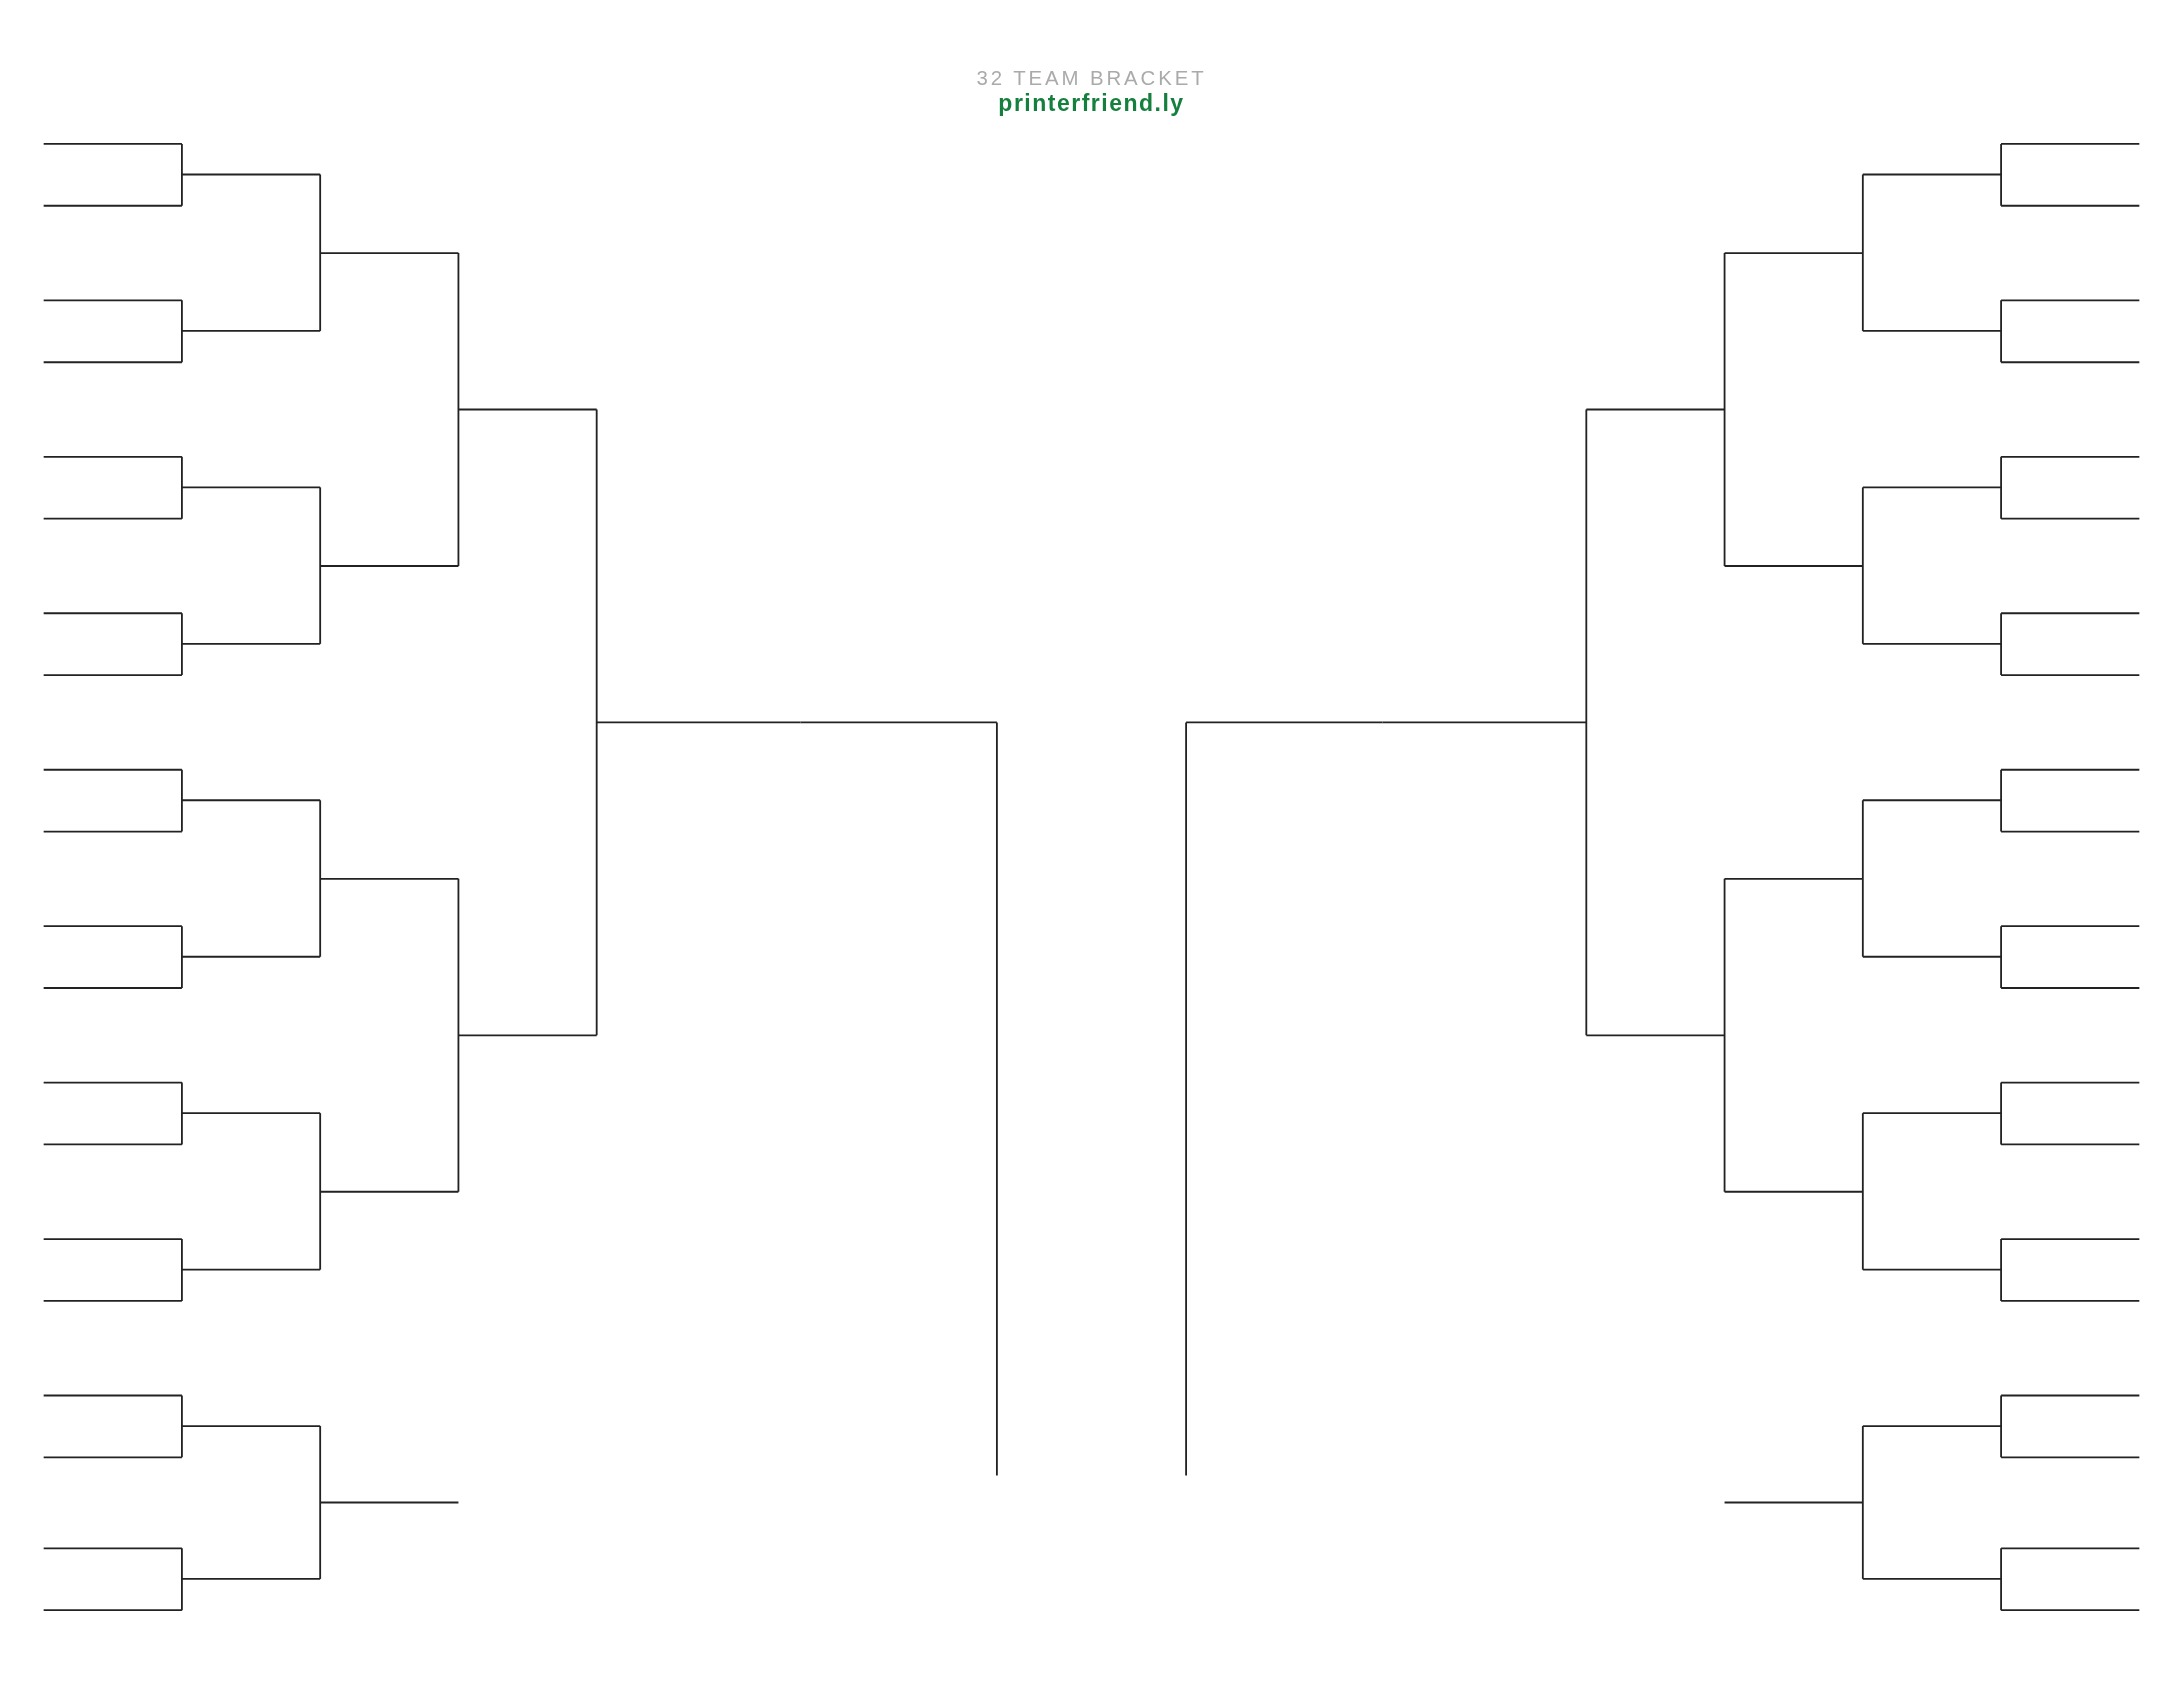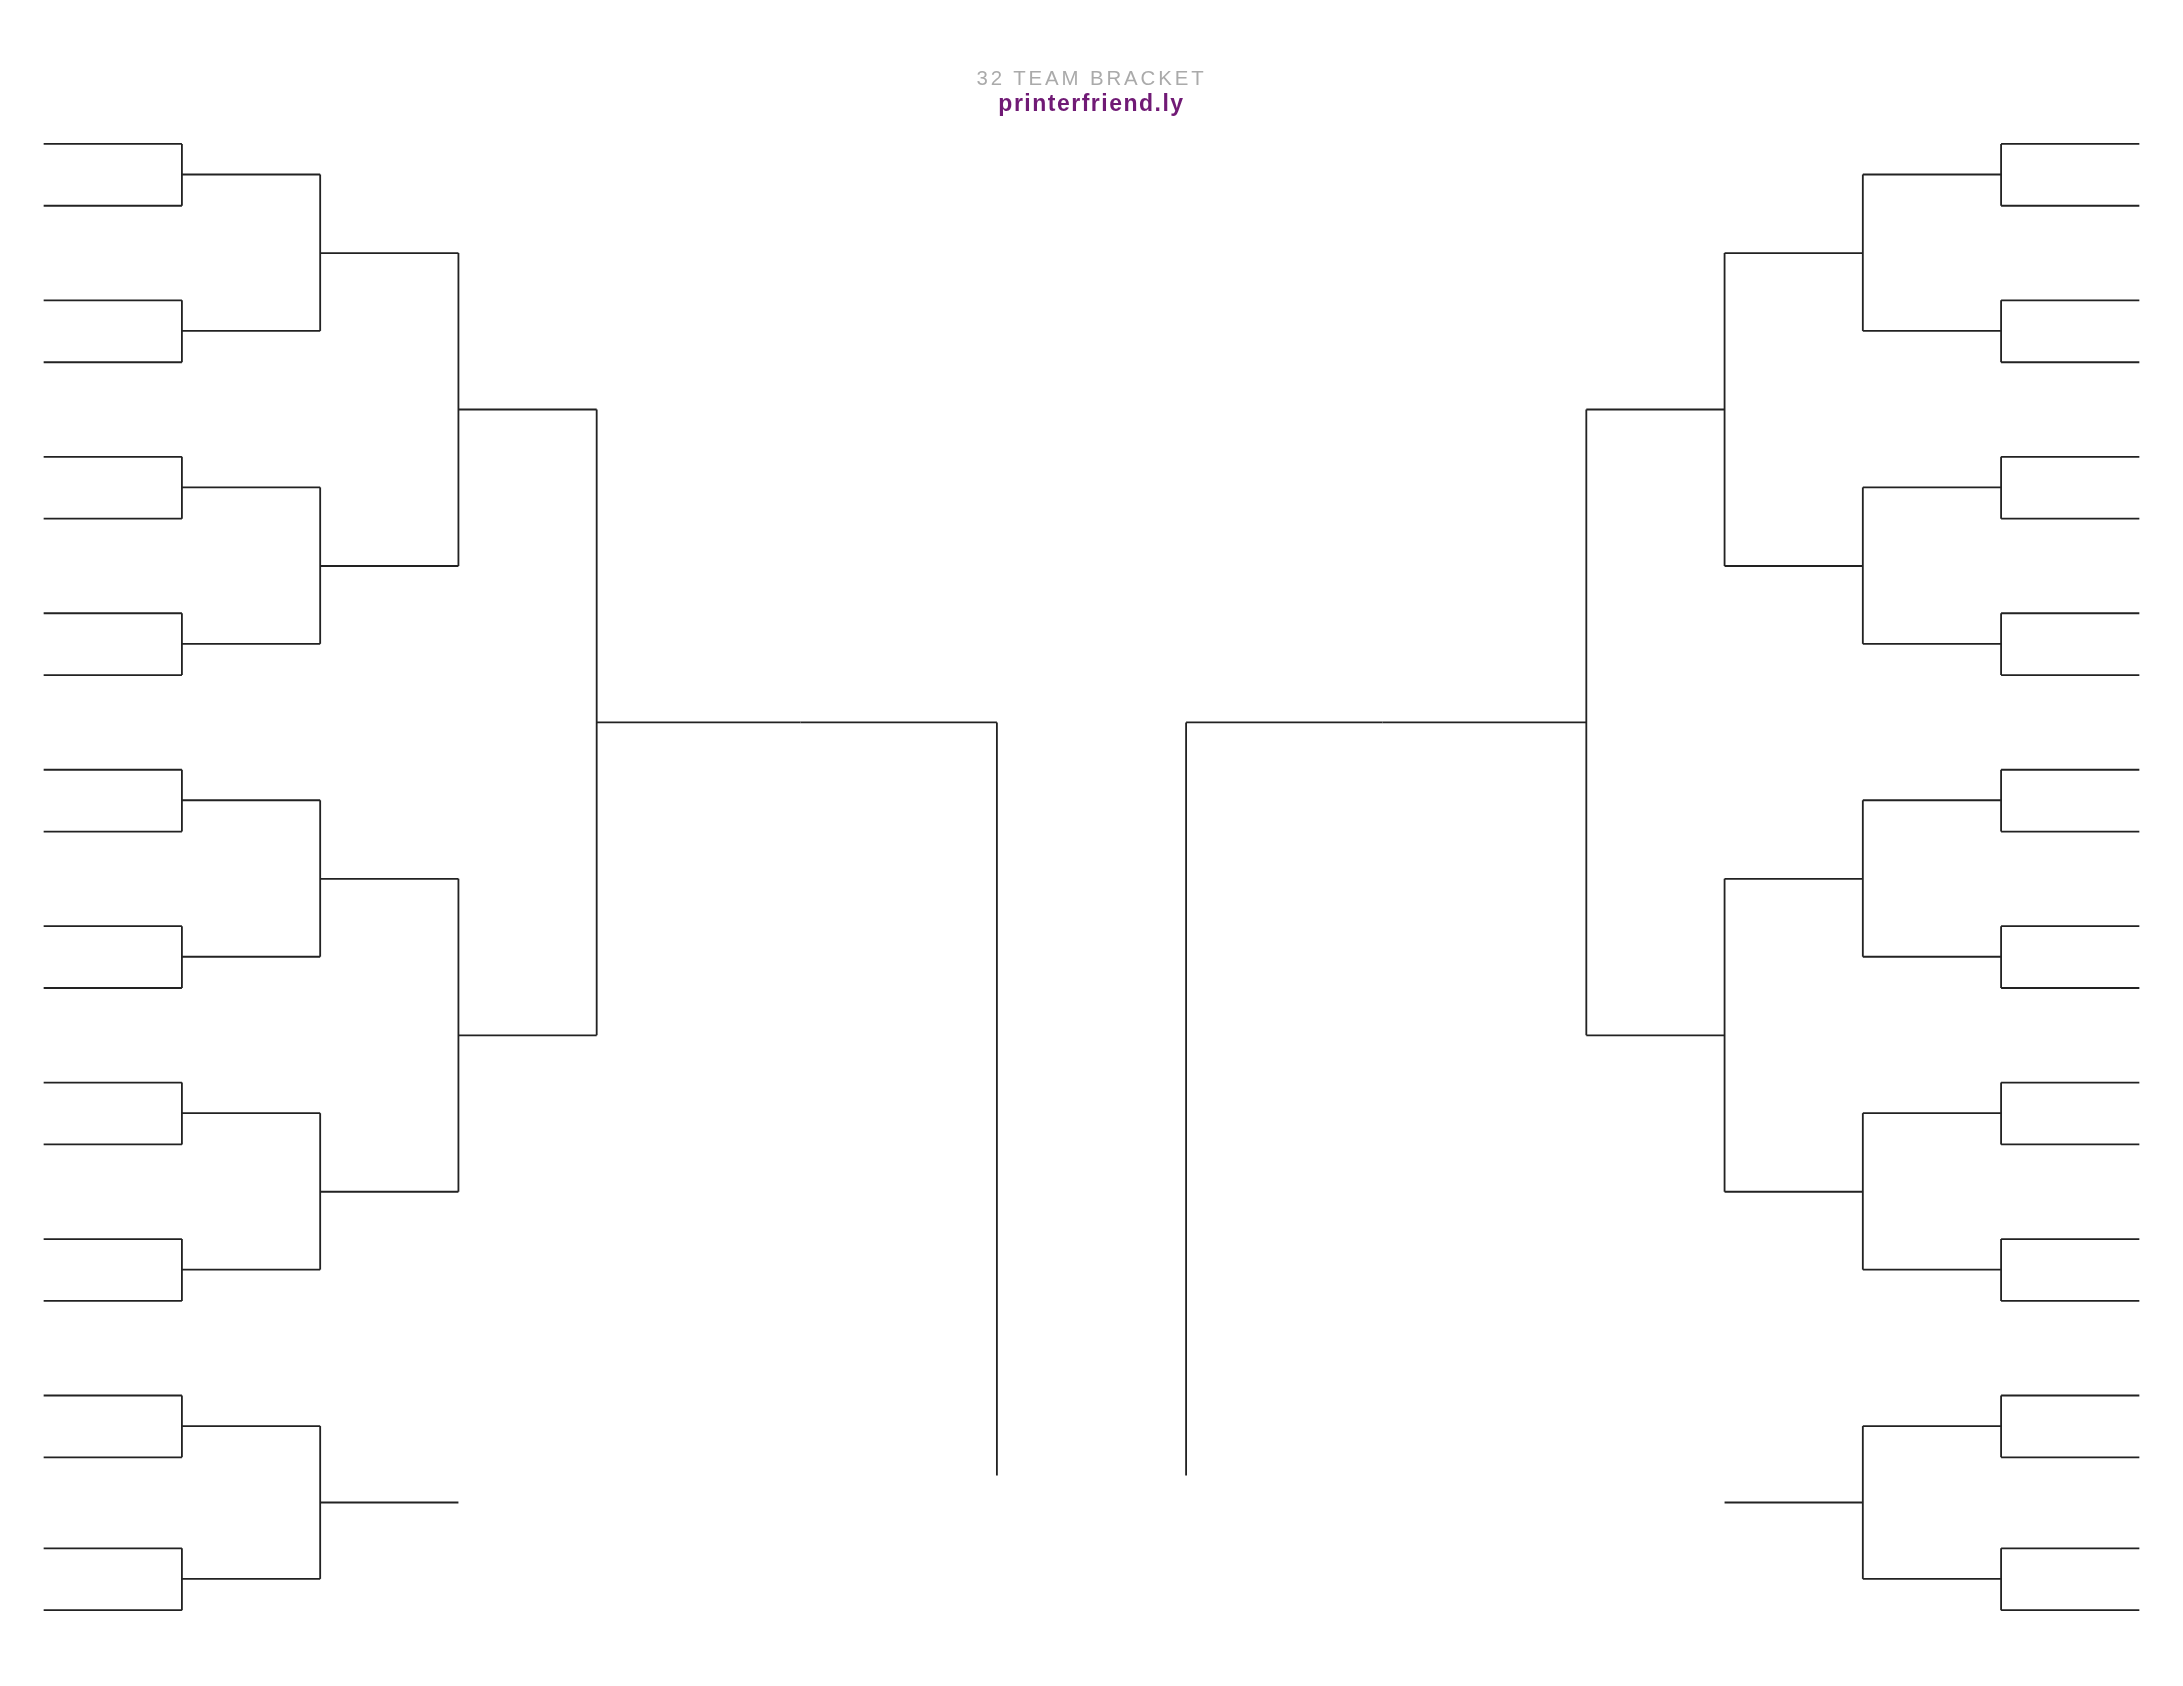--- a/index.html
+++ b/index.html
@@ -27,21 +27,21 @@
       text-align: center;
     }
     .header-title {
       font-size: 20.4px;
       color: #aaa;
       letter-spacing: 2.9px;
       font-weight: 300;
     }
     .header-sub {
       font-size: 23px;
-      color: #701a75;
+      color: #15803d;
       font-weight: bold;
       letter-spacing: 1.5px;
     }
 
     
     .bracket-svg {
       position: absolute;
       top: 0;
       left: 0;
       width: 2183px;

